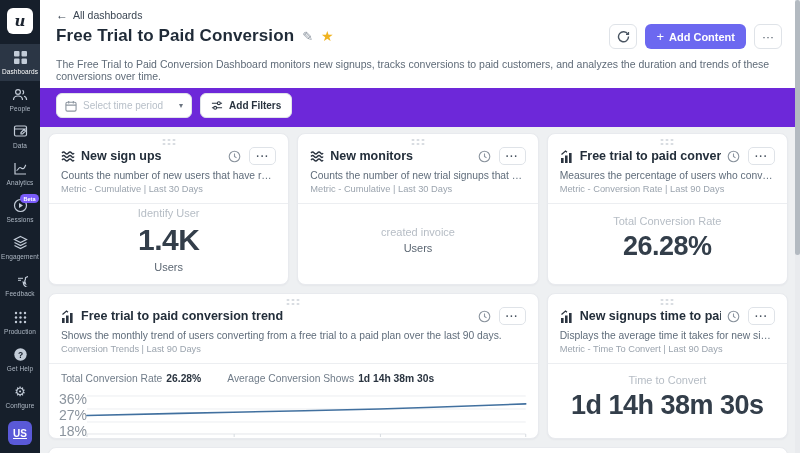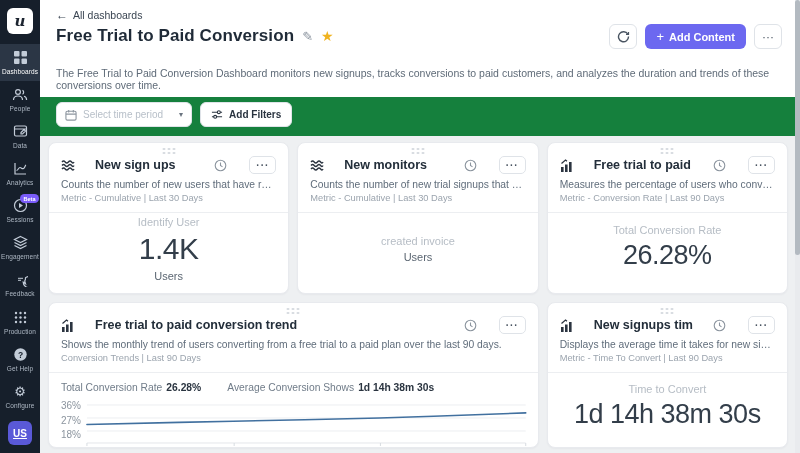--- a/index.html
+++ b/index.html
@@ -28,72 +28,72 @@
   
   .main { position:absolute; left:40px; top:0; width:760px; height:453px; display:flex; flex-direction:column; }
 
   .header { background:#fff; padding:8px 16px 6px 16px; }
   .back-row { display:flex; align-items:center; gap:5px; font-size:10.5px; color:#3a4552; cursor:pointer; width:max-content; }
   .back-arrow { font-size:12px; }
   .title-row { display:flex; align-items:center; gap:8px; margin-top:4px; }
   .page-title { font-size:17px; font-weight:bold; color:#1f2a37; letter-spacing:.1px; }
   .pencil { font-size:13px; color:#8a939e; cursor:pointer; }
   .star { font-size:14px; color:#f0b320; cursor:pointer; }
-  .header-desc { font-size:10.5px; color:#5f6b78; margin-top:21px; }
+  .header-desc { font-size:10.5px; color:#5f6b78; margin-top:12px; }
   .header-actions { position:absolute; right:18px; top:24px; display:flex; gap:8px; align-items:center; }
   .icon-btn { height:25px; min-width:28px; padding:0 6px; border:1px solid #dfe3e8; border-radius:6px; background:#fff;
               display:flex; align-items:center; justify-content:center; color:#4a5562; cursor:pointer; font-size:12px; }
   .btn-primary { height:25px; background:#6c68f0; color:#fff; border:none; border-radius:6px; padding:0 11px;
                  font-size:11px; font-weight:bold; display:flex; align-items:center; gap:5px; cursor:pointer;
                  font-family:"Liberation Sans", sans-serif; }
   .btn-primary .plus { font-size:13px; font-weight:normal; }
 
-  .filter-bar { background:#15803d; padding:5px 16px 9px 16px; display:flex; gap:8px; align-items:flex-end; }
+  .filter-bar { background:#6d28d9; padding:5px 16px 9px 16px; display:flex; gap:8px; align-items:flex-end; }
   .select-ctl { height:25px; border:1px solid #dfe3e8; border-radius:6px; background:#fff; display:flex;
                 align-items:center; gap:6px; padding:0 8px; cursor:pointer; }
   .select-ctl .placeholder { font-size:10px; color:#b7bfc8; }
   .select-ctl .chev { font-size:8px; color:#6b7480; margin-left:10px; }
   .btn-secondary { height:25px; border:1px solid #dfe3e8; border-radius:6px; background:#fff; display:flex;
                    align-items:center; gap:6px; padding:0 10px; font-size:10px; font-weight:bold; color:#2a3440; cursor:pointer;
                    font-family:"Liberation Sans", sans-serif; }
 
   .content { flex:1; background:#eef0f2; padding:6px 12px 0 8px; overflow:hidden;
              display:grid; grid-template-columns:1fr 1fr 1fr; grid-template-rows:152px 146px 120px; gap:8px; }
 
   
   .card { background:#fff; border:1px solid #e8eaee; border-radius:8px; box-shadow:0 1px 2px rgba(16,24,40,.04);
           position:relative; display:flex; flex-direction:column; overflow:hidden; }
   .card.span2 { grid-column:1 / 3; }
   .card.span3 { grid-column:1 / 4; }
   .drag-dots { position:absolute; top:4px; left:50%; transform:translateX(-50%); width:15px; height:8px;
                background-image:radial-gradient(circle, #c9cfd6 1px, transparent 1.2px);
                background-size:5px 4px; cursor:grab; }
   .card-head { padding:13px 12px 0 12px; }
-  .card-title-row { display:flex; align-items:center; gap:20px; }
+  .card-title-row { display:flex; align-items:center; gap:6px; }
   .metric-icon { color:#2b3440; display:flex; }
   .card-title { font-size:12.5px; font-weight:bold; color:#232e3a; flex:1; white-space:nowrap; overflow:hidden; }
   .clock-icon { color:#8d96a0; display:flex; margin-right:2px; }
   .more-btn { border:1px solid #dfe3e8; border-radius:5px; background:#fff; padding:0 6px; height:18px; font-size:10px;
               color:#4a5562; letter-spacing:1px; cursor:pointer; display:flex; align-items:center; font-weight:bold;
               font-family:"Liberation Sans", sans-serif; }
   .card-desc { font-size:10.3px; color:#606d7b; margin-top:5px; white-space:nowrap; overflow:hidden; text-overflow:ellipsis; }
   .card-meta { font-size:9.3px; color:#9ba4ae; margin-top:3px; }
   .card-divider { border-top:1px solid #eceef1; margin-top:9px; }
   .card-body { flex:1; display:flex; flex-direction:column; align-items:center; justify-content:center; gap:4px; padding-bottom:8px; }
   .metric-label { font-size:11px; color:#b6bdc5; }
-  .metric-value { font-size:30px; font-weight:normal; color:#333e4a; letter-spacing:-.5px; }
+  .metric-value { font-size:30px; font-weight:bold; color:#333e4a; letter-spacing:-.5px; }
   .metric-value.mid { font-size:27px; }
   .metric-unit { font-size:11px; color:#5b6672; }
 
   
   .stats-row { display:flex; gap:26px; padding:9px 12px 2px 12px; font-size:10.3px; color:#707c89; }
   .stats-row b { color:#2a3440; margin-left:4px; }
   .chart-wrap { display:flex; padding:4px 10px 0 10px; align-items:stretch; }
   .y-labels { width:26px; display:flex; flex-direction:column; justify-content:space-between; padding:1px 4px 9px 0;
-              font-size:10px; color:#8b949e; text-align:right; }
+              font-size:14px; color:#8b949e; text-align:right; }
   .plot { flex:1; }
   .plot svg { display:block; width:100%; height:50px; }
 
   
   .scrollbar { position:absolute; right:0; top:0; width:5px; height:453px; background:#e9ebee; z-index:9; }
   .scroll-thumb { width:5px; height:255px; background:#b3bac1; border-radius:3px; cursor:pointer; }
 </style>
 </head>
 <body>
 

